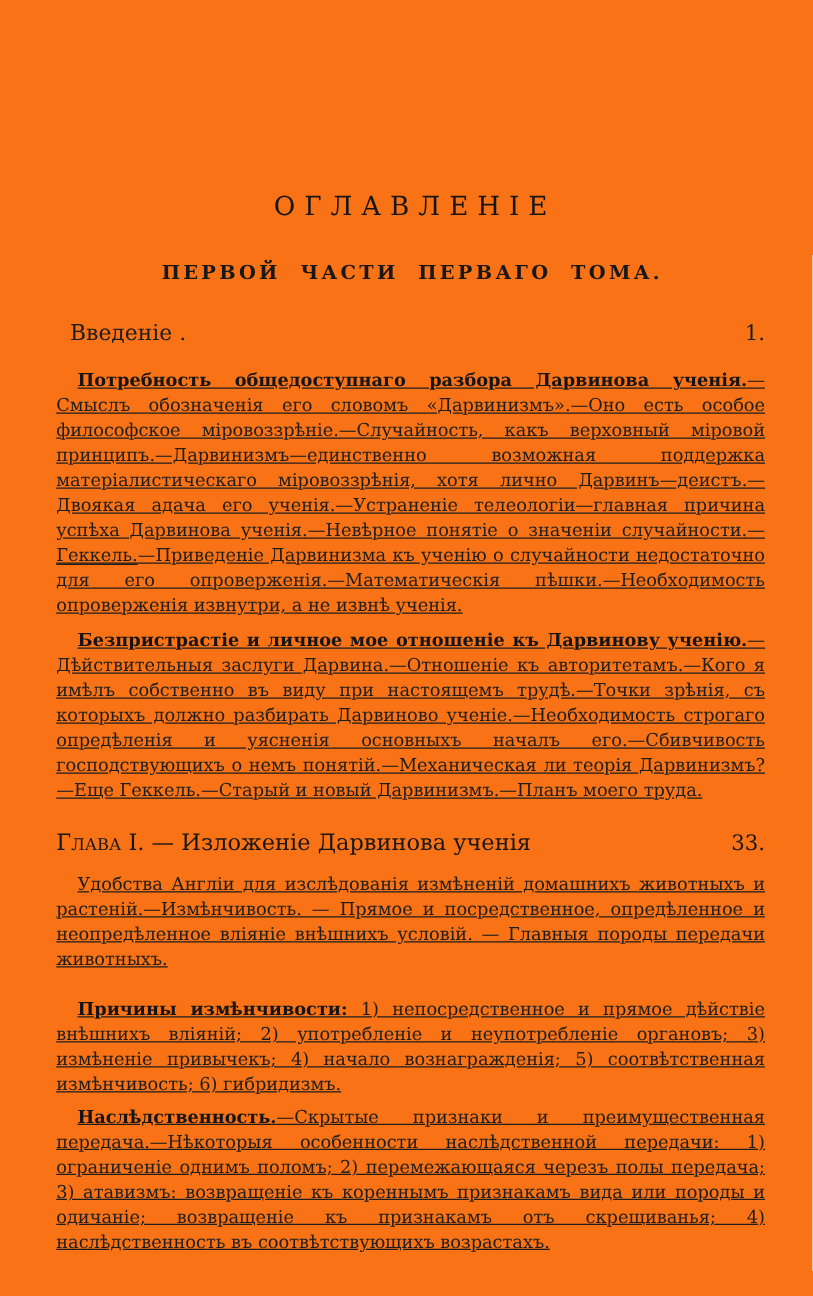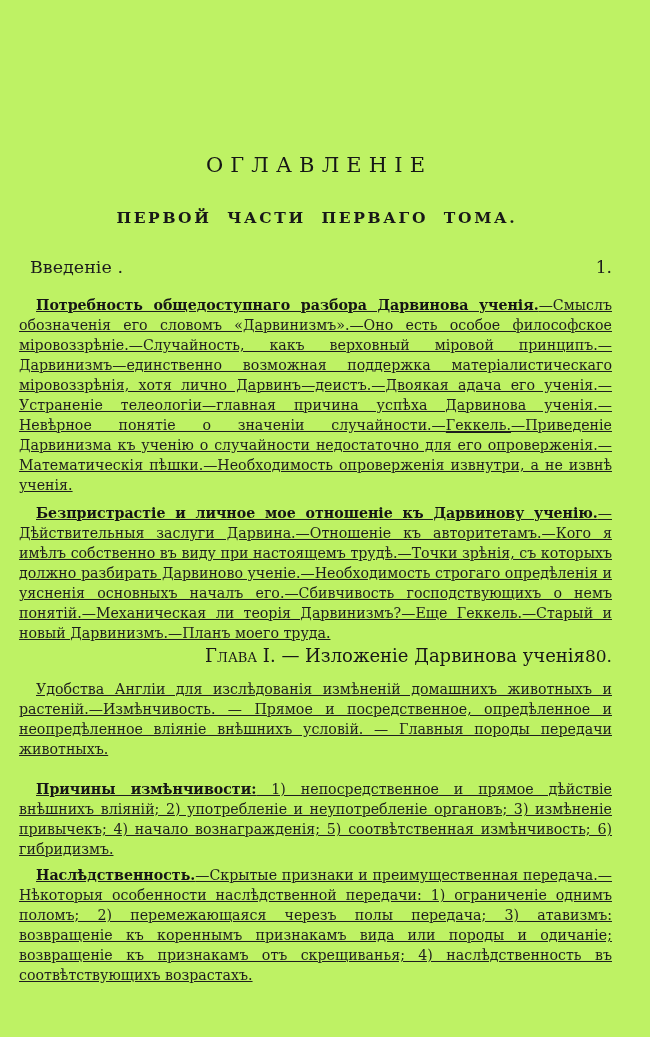--- a/index.html
+++ b/index.html
@@ -7,24 +7,24 @@
     margin: 0;
     padding: 0;
     background: #ffffff;
   }
   .page {
     position: relative;
     width: 650px;
     height: 1037px;
     margin: 0 auto;
     box-sizing: border-box;
-    background: #bef264;
+    background: #f97316;
     color: #1c1c1c;
     font-family: "DejaVu Serif", "Liberation Serif", serif;
-    padding: 152px 38px 0 19px;
+    padding: 152px 38px 0 45px;
     overflow: hidden;
     -webkit-font-smoothing: antialiased;
   }
   .title {
     margin: 0;
     text-align: center;
     font-size: 21px;
     font-weight: 400;
     letter-spacing: 0.34em;
     text-indent: 0.34em;
@@ -63,23 +63,23 @@
     text-decoration: underline;
   }
   .para .lead { font-weight: 700; color: #151515; }
   .m16 { margin-top: 16px; }
   .m8  { margin-top: 8px; }
   .m10 { margin-top: 10px; }
   .m6  { margin-top: 6px; }
   .m4  { margin-top: 20px; }
   .chapter-line {
     display: flex;
-    justify-content: flex-end;
+    justify-content: space-between;
     align-items: baseline;
-    margin-top: 0;
+    margin-top: 19px;
     font-size: 18px;
     line-height: 26px;
     color: #171717;
   }
   .chapter-line .sc { font-variant: small-caps; }
   .chapter-line .chapter-page { font-size: 17px; }
   .u-word { text-decoration: underline; text-underline-offset: 2px; }
 </style>
 </head>
 <body>
@@ -98,21 +98,21 @@
   <p class="para m16">
     <span class="lead">Потребность общедоступнаго разбора Дарвинова ученія.</span><span>—Смыслъ обозначенія его словомъ «Дарвинизмъ».—Оно есть особое философское міровоззрѣніе.—Случайность, какъ верховный міровой принципъ.—Дарвинизмъ—единственно возможная поддержка матеріалистическаго міровоззрѣнія, хотя лично Дарвинъ—деистъ.—Двоякая адача его ученія.—Устраненіе телеологіи—главная причина успѣха Дарвинова ученія.—Невѣрное понятіе о значеніи случайности.—</span><span class="u-word">Геккель.</span><span>—Приведеніе Дарвинизма къ ученію о случайности недостаточно для его опроверженія.—Математическія пѣшки.—Необходимость опроверженія извнутри, а не извнѣ ученія.</span>
   </p>
 
   <p class="para m8">
     <span class="lead">Безпристрастіе и личное мое отношеніе къ Дарвинову ученію.</span><span>—Дѣйствительныя заслуги Дарвина.—Отношеніе къ авторитетамъ.—Кого я имѣлъ собственно въ виду при настоящемъ трудѣ.—Точки зрѣнія, съ которыхъ должно разбирать Дарвиново ученіе.—Необходимость строгаго опредѣленія и уясненія основныхъ началъ его.—Сбивчивость господствующихъ о немъ понятій.—Механическая ли теорія Дарвинизмъ?—Еще Геккель.—Старый и новый Дарвинизмъ.—Планъ моего труда.</span>
   </p>
 
   <div class="chapter-line">
     <span class="chapter-label"><span class="sc">Глава</span><span> I. — Изложеніе Дарвинова ученія</span></span>
-    <span class="chapter-page">80.</span>
+    <span class="chapter-page">33.</span>
   </div>
 
   <p class="para m10">
     <span>Удобства Англіи для изслѣдованія измѣненій домашнихъ животныхъ и растеній.—Измѣнчивость. — Прямое и посредственное, опредѣленное и неопредѣленное вліяніе внѣшнихъ условій. — Главныя породы передачи животныхъ.</span>
   </p>
 
   <p class="para m4">
     <span class="lead">Причины измѣнчивости:</span><span> 1) непосредственное и прямое дѣйствіе внѣшнихъ вліяній; 2) употребленіе и неупотребленіе органовъ; 3) измѣненіе привычекъ; 4) начало вознагражденія; 5) соотвѣтственная измѣнчивость; 6) гибридизмъ.</span>
   </p>
 

